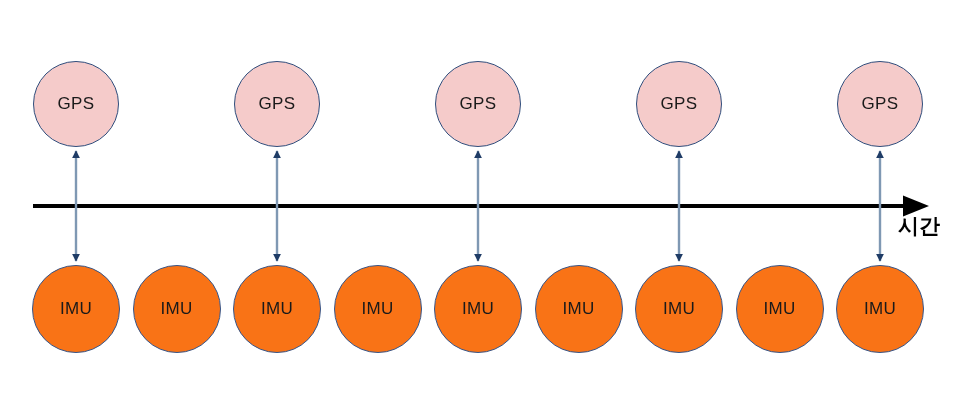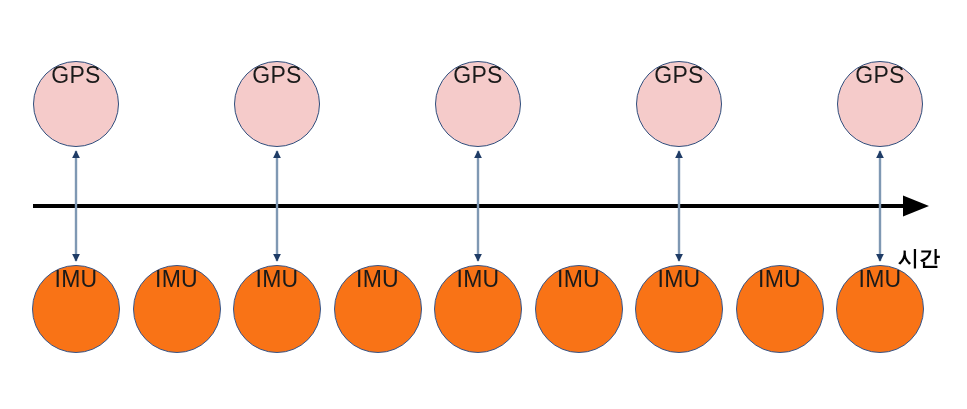--- a/index.html
+++ b/index.html
@@ -18,46 +18,46 @@
   .arrow-layer {
     position: absolute;
     left: 0;
     top: 0;
     width: 967px;
     height: 409px;
   }
   .node {
     position: absolute;
     display: flex;
-    align-items: flex-start;
+    align-items: center;
     justify-content: center;
     border-radius: 50%;
     box-sizing: border-box;
     color: #1a1a1a;
-    font-size: 23px;
+    font-size: 17px;
     letter-spacing: 0.3px;
   }
   .gps-node {
     width: 86px;
     height: 86px;
     top: 61px;
     background: #f5cbca;
     border: 1.6px solid #2f4d7c;
   }
   .imu-node {
     width: 88px;
     height: 88px;
     top: 265px;
     background: #f97316;
     border: 1.6px solid #35558a;
   }
   .time-label {
     position: absolute;
     left: 898px;
-    top: 244px;
+    top: 212px;
     width: 60px;
     font-size: 21px;
     font-weight: 700;
     color: #000000;
     text-align: left;
     white-space: nowrap;
   }
 </style>
 </head>
 <body>

